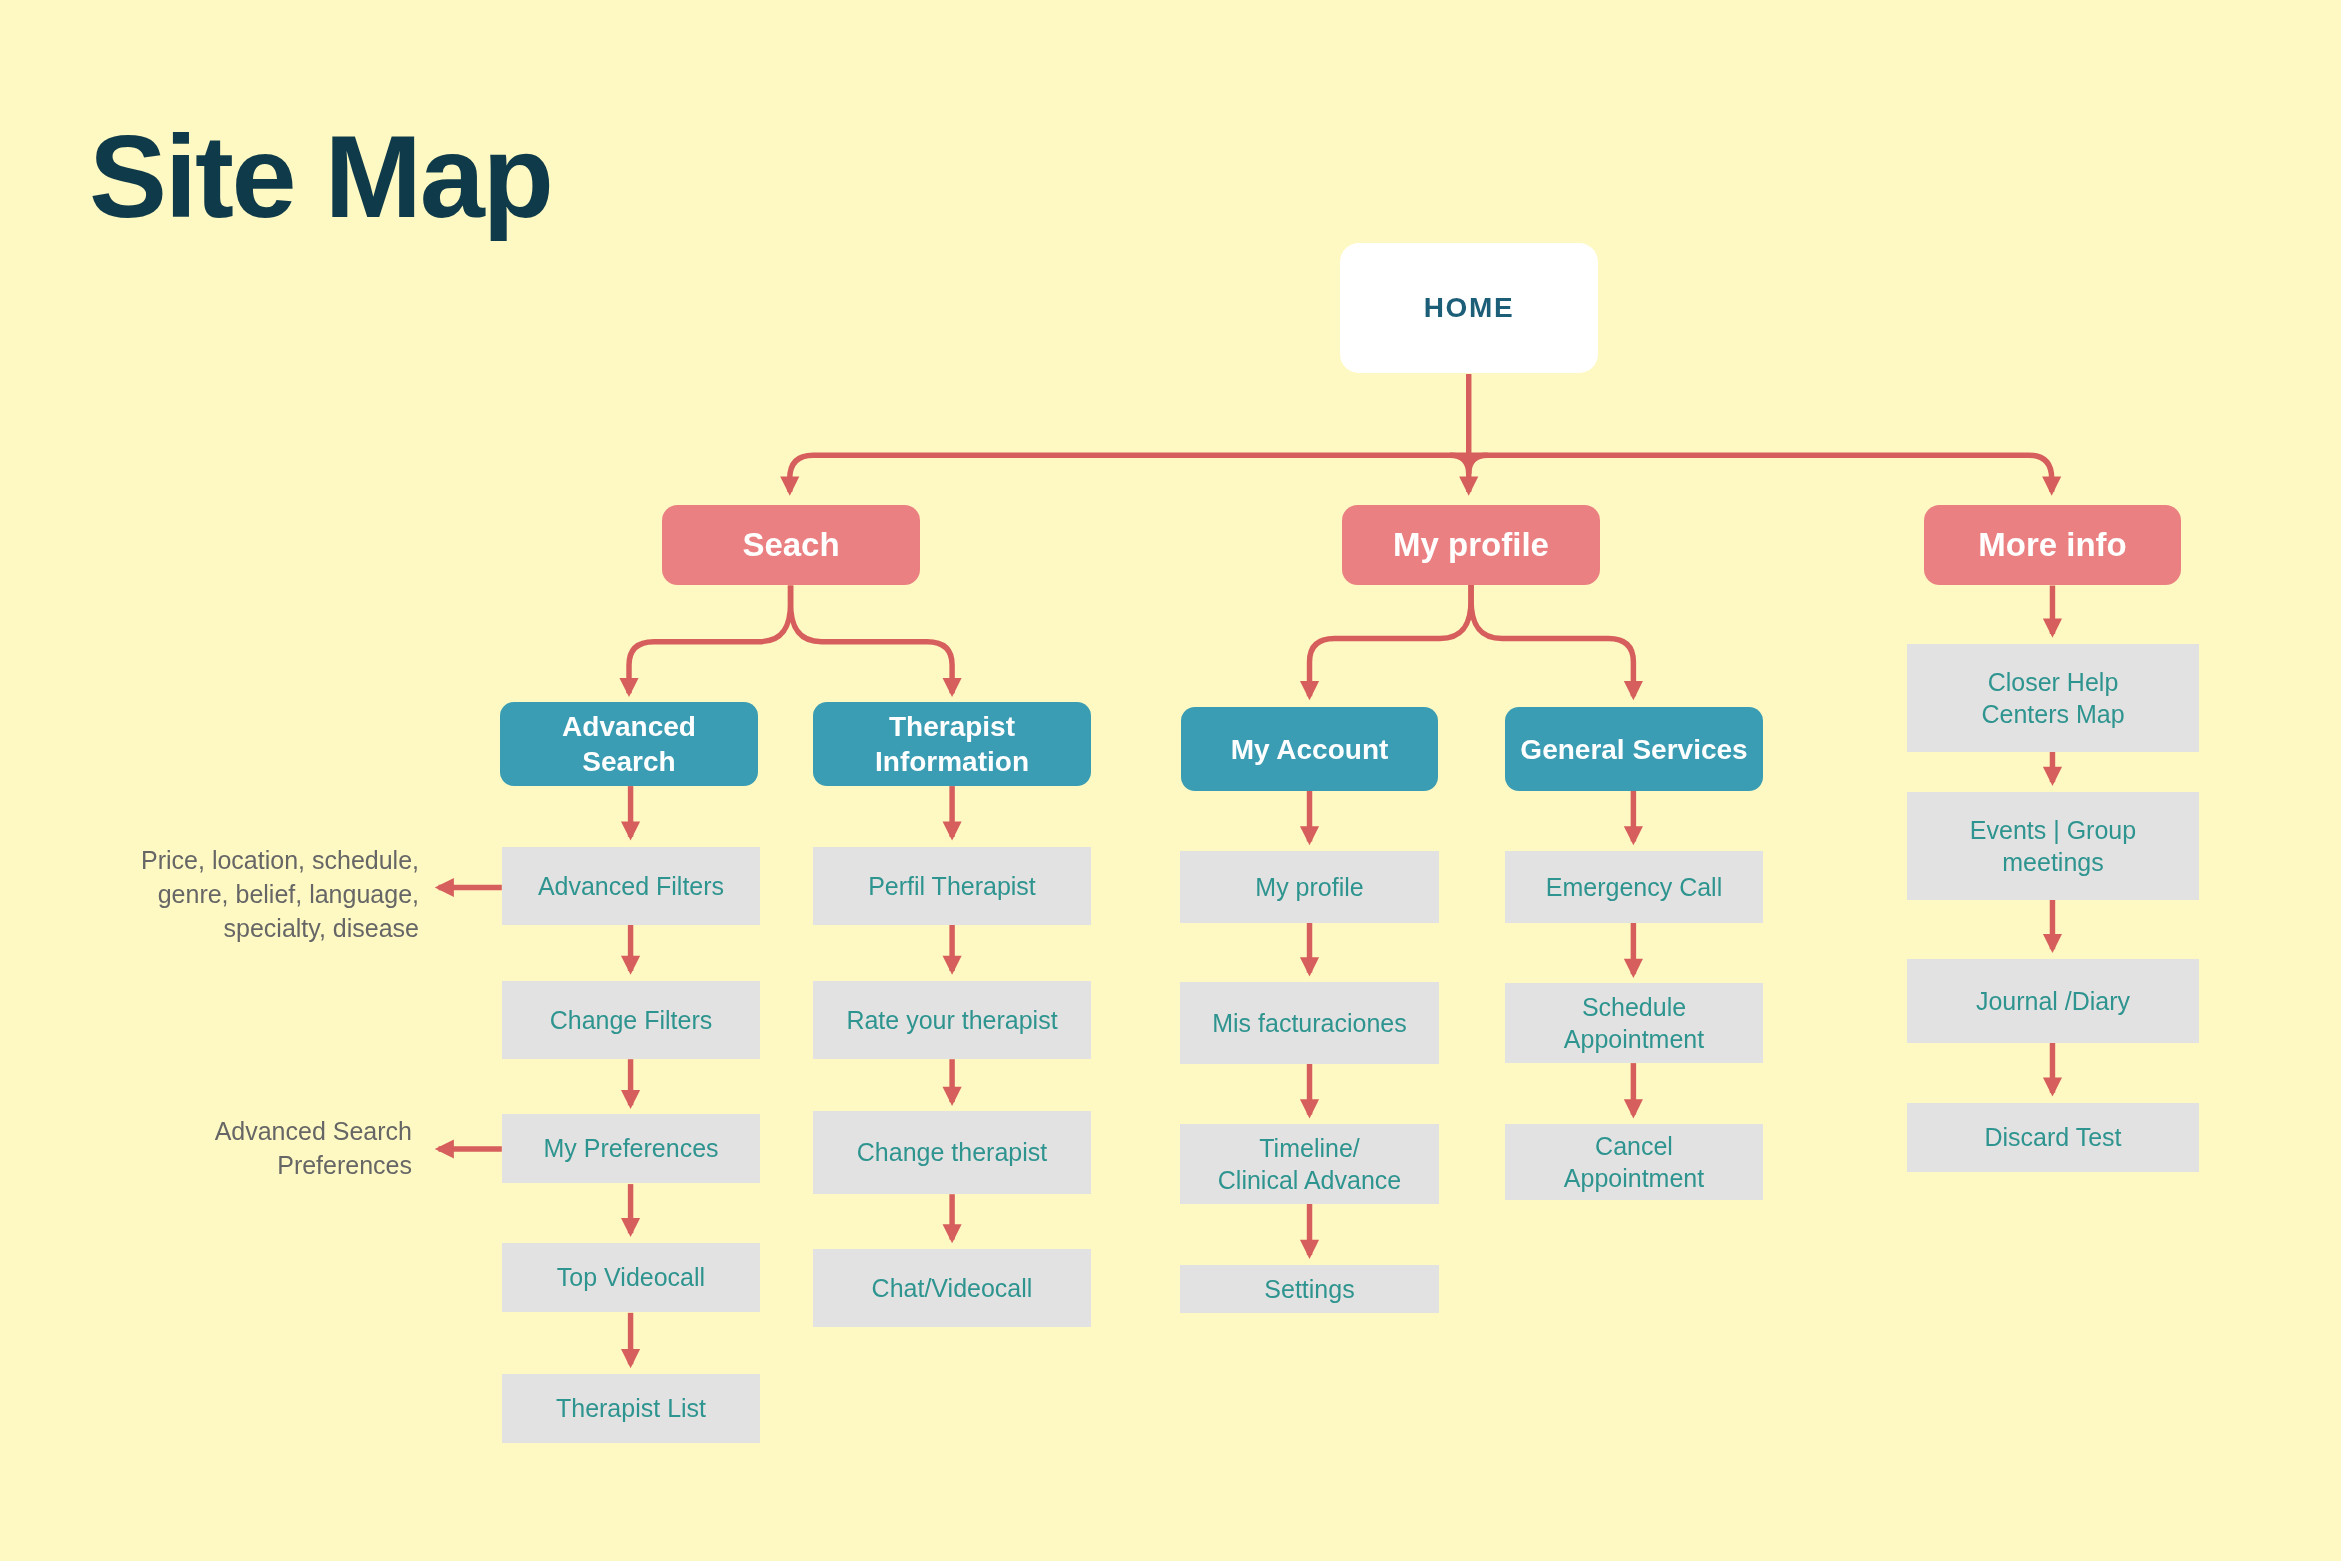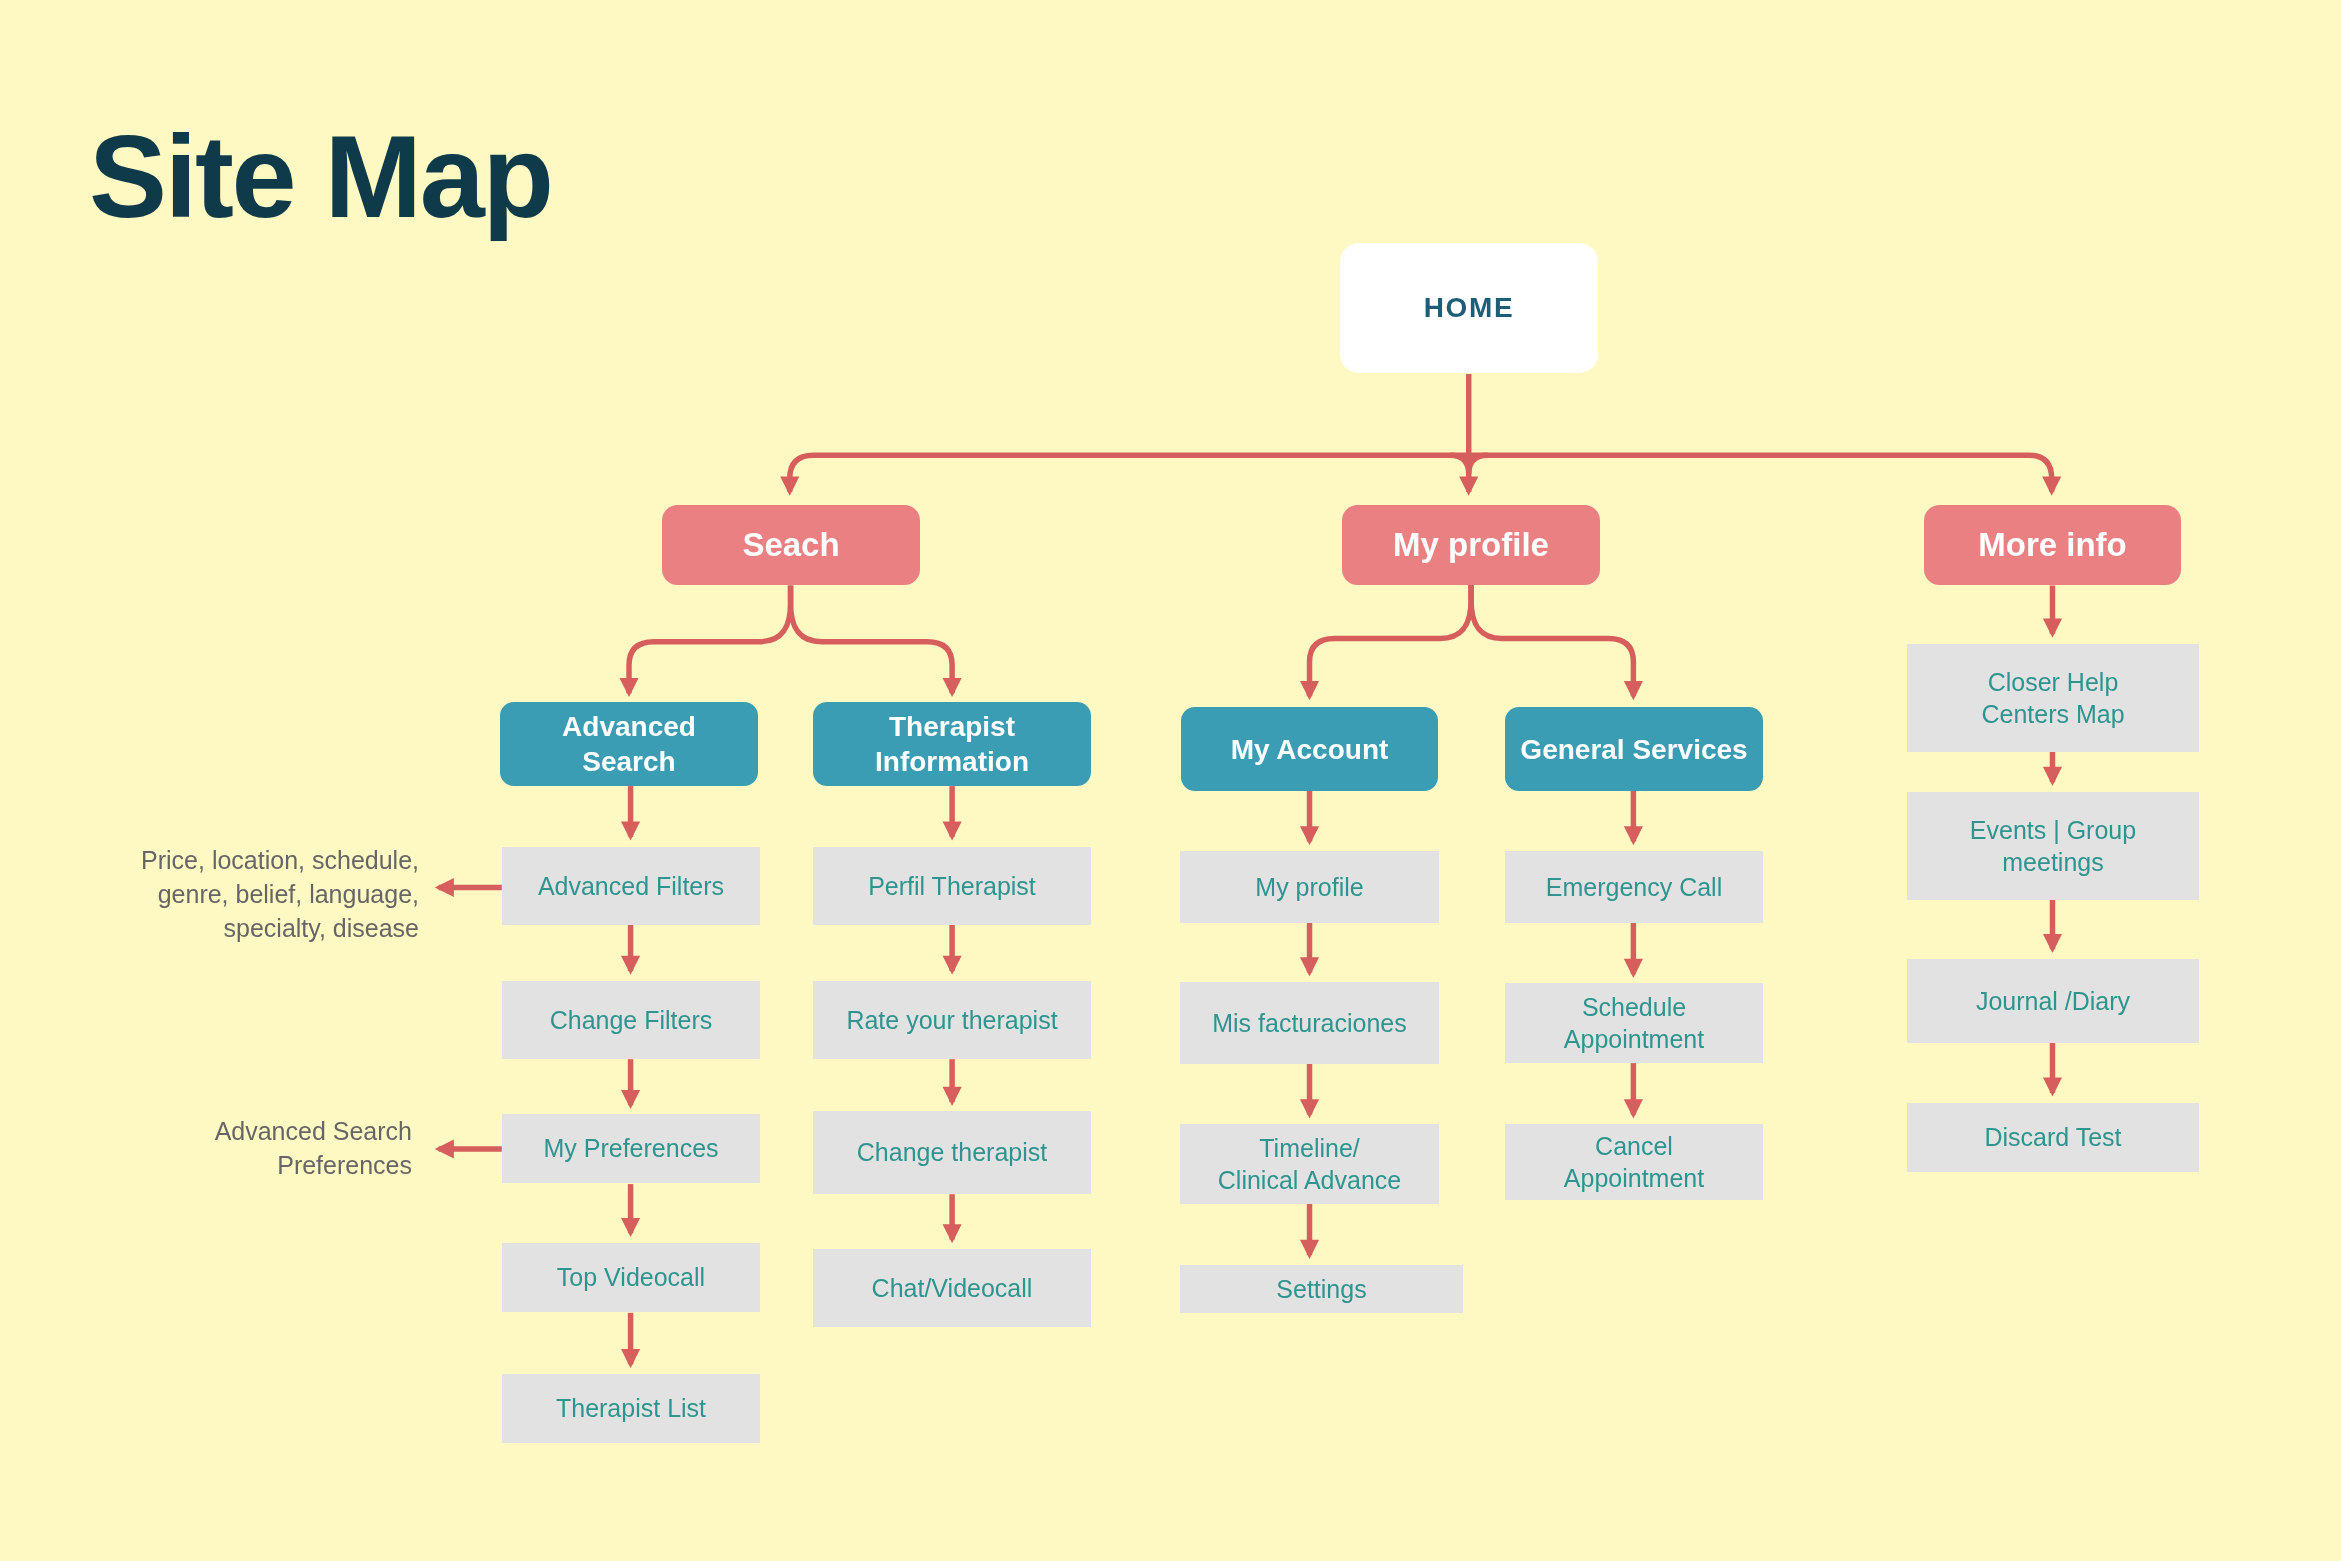--- a/index.html
+++ b/index.html
@@ -96,21 +96,21 @@
 
   <div class="node leaf" style="left:813px;top:847px;width:278px;height:78px;">Perfil Therapist</div>
   <div class="node leaf" style="left:813px;top:981px;width:278px;height:78px;">Rate your therapist</div>
   <div class="node leaf" style="left:813px;top:1111px;width:278px;height:83px;">Change therapist</div>
   <div class="node leaf" style="left:813px;top:1249px;width:278px;height:78px;">Chat/Videocall</div>
 
   <div class="node leaf" style="left:1180px;top:851px;width:259px;height:72px;">My profile</div>
   <div class="node leaf" style="left:1180px;top:982px;width:259px;height:82px;">Mis facturaciones</div>
   <div class="node leaf" style="left:1180px;top:1124px;width:259px;height:80px;">Timeline/
 Clinical Advance</div>
-  <div class="node leaf" style="left:1180px;top:1265px;width:283px;height:48px;">Settings</div>
+  <div class="node leaf" style="left:1180px;top:1265px;width:259px;height:48px;">Settings</div>
 
   <div class="node leaf" style="left:1505px;top:851px;width:258px;height:72px;">Emergency Call</div>
   <div class="node leaf" style="left:1505px;top:983px;width:258px;height:80px;">Schedule
 Appointment</div>
   <div class="node leaf" style="left:1505px;top:1124px;width:258px;height:76px;">Cancel
 Appointment</div>
 
   <div class="node leaf" style="left:1907px;top:644px;width:292px;height:108px;">Closer Help
 Centers Map</div>
   <div class="node leaf" style="left:1907px;top:792px;width:292px;height:108px;text-align:center;">Events | Group

